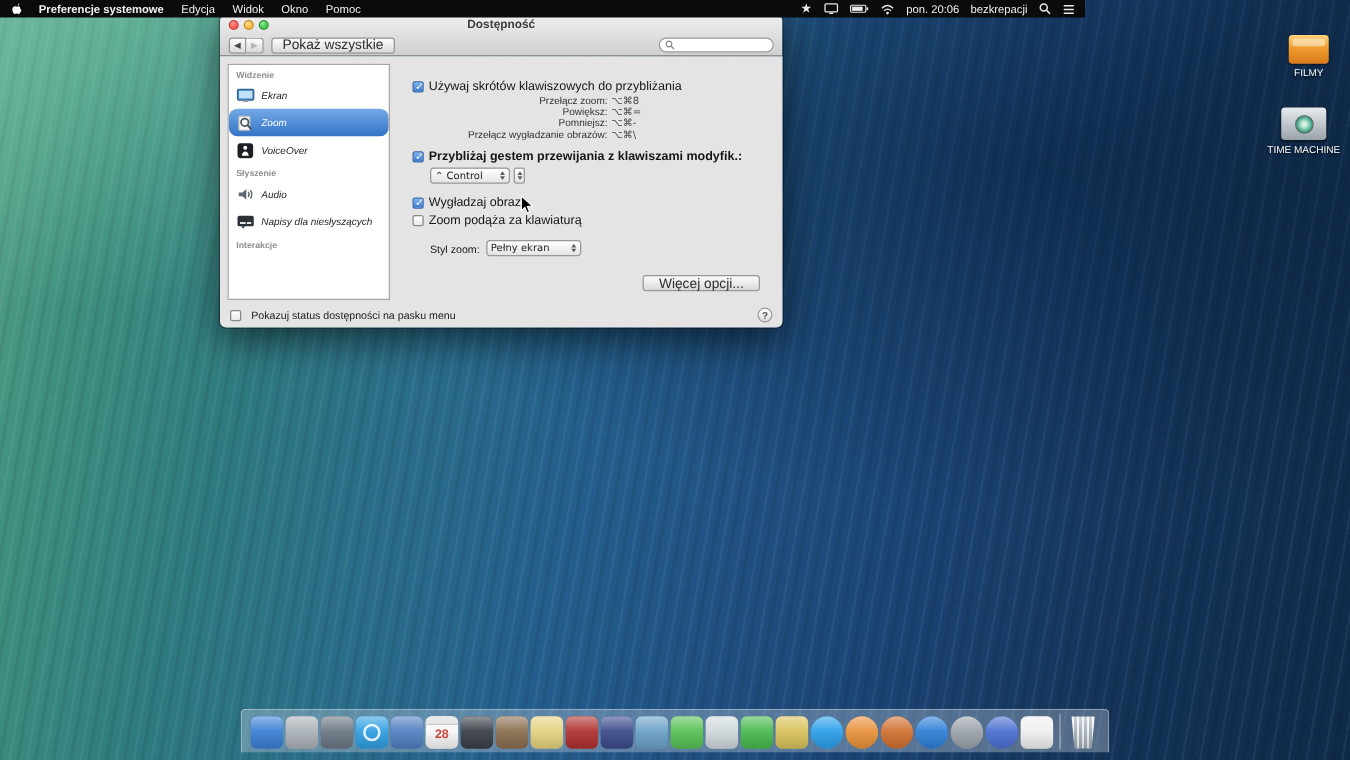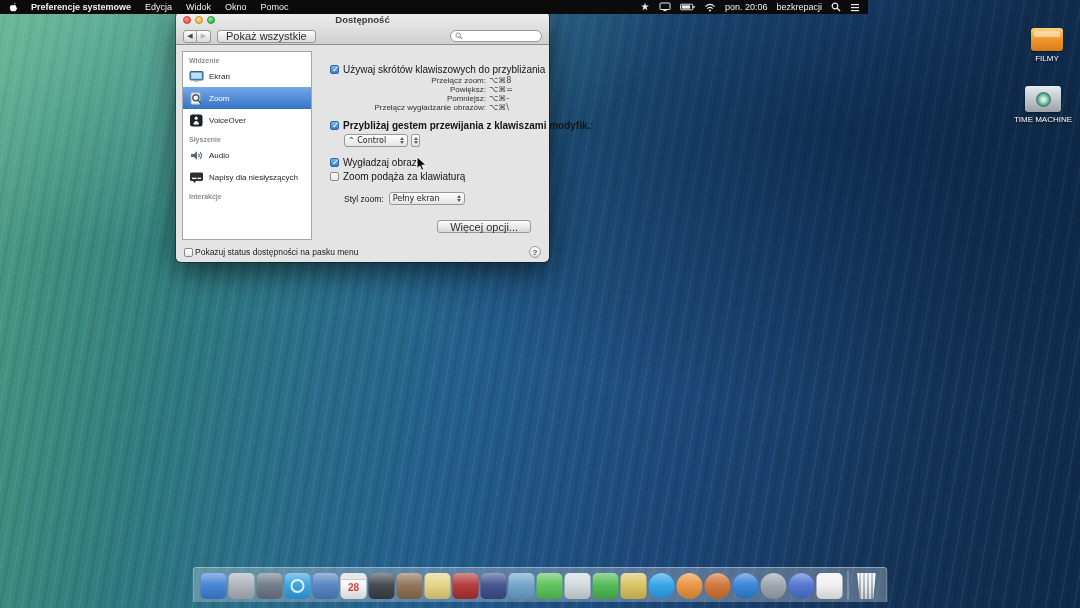--- a/index.html
+++ b/index.html
@@ -33,21 +33,21 @@
     background:linear-gradient(#ffd27a,#f09c2e 45%,#d9791c);box-shadow:0 1px 2px rgba(0,0,0,.5);position:relative;}
   .drive-filmy::after{content:'';position:absolute;left:3px;top:3px;right:3px;height:6px;border-radius:2px;
     background:rgba(255,255,255,.45);}
   .drive-tm{width:36px;height:26px;border-radius:3px;
     background:linear-gradient(#e8ecef,#b9c0c6 60%,#9aa2a9);box-shadow:0 1px 2px rgba(0,0,0,.5);
     display:flex;align-items:center;justify-content:center;}
   .tm-dial{width:15px;height:15px;border-radius:50%;background:radial-gradient(#cfeede 20%,#2f9d7a 70%,#1d6b52);
     border:1px solid #5d6d66;}
 
   
-  .window{position:absolute;left:176px;top:12px;width:373px;height:250px;border-radius:5px;
+  .window{position:absolute;left:176px;top:12px;width:450px;height:250px;border-radius:5px;
     box-shadow:0 10px 30px rgba(0,0,0,.55),0 0 0 1px rgba(0,0,0,.35);z-index:20;font-size:8.5px;color:#1c1c1c;}
   .win-header{position:absolute;left:0;top:0;right:0;height:33px;border-radius:5px 5px 0 0;
     background:linear-gradient(#f0f0f0,#cfcfcf);border-bottom:1px solid #8f8f8f;}
   .titlebar{position:relative;height:15px;}
   .lights{position:absolute;left:7px;top:4px;display:flex;gap:4px;}
   .light{width:8px;height:8px;border-radius:50%;}
   .light.red{background:radial-gradient(circle at 35% 30%,#ff9d97,#fb4d43 70%);border:.5px solid #c93c34;}
   .light.yellow{background:radial-gradient(circle at 35% 30%,#ffe39a,#fdb42c 70%);border:.5px solid #c08b1d;}
   .light.green{background:radial-gradient(circle at 35% 30%,#9fe8a2,#2fc340 70%);border:.5px solid #27933a;}
   .win-title{position:absolute;left:0;right:0;top:2px;text-align:center;font-size:9.5px;font-weight:600;color:#3c3c3c;}
@@ -63,23 +63,23 @@
     background:#fff;display:flex;align-items:center;padding:0 4px;gap:3px;}
 
   .win-content{position:absolute;left:0;right:0;top:33px;bottom:0;background:#e4e4e4;border-radius:0 0 5px 5px;}
 
   
   .sidebar{position:absolute;left:6px;top:6px;width:130px;height:189px;background:#fff;
     border:1px solid #a6a6a6;overflow:hidden;}
   .sb-section{height:13px;display:flex;align-items:flex-end;padding:0 0 1px 6px;
     font-size:7px;font-weight:bold;color:#8e8e8e;}
   .sb-item{height:22px;display:flex;align-items:center;gap:5px;padding-left:6px;font-size:8px;color:#1f1f1f;}
-  .sb-item.selected{background:linear-gradient(#74a9e6,#3473c6);color:#fff;}
+  .sb-item.selected{background:linear-gradient(#74a9e6,#3473c6);color:#fff;border-radius:7px;}
   .sb-ico{width:15px;height:13px;flex:none;display:flex;align-items:center;justify-content:center;}
-  .sb-label{white-space:nowrap;overflow:hidden;text-overflow:ellipsis;padding-right:2px;}
+  .sb-label{white-space:nowrap;overflow:hidden;text-overflow:ellipsis;padding-right:2px;font-style:italic;}
 
   
   .mainpane{position:absolute;left:142px;top:6px;right:6px;height:200px;}
   .cbrow{display:flex;align-items:center;gap:4px;height:10px;font-size:10px;color:#151515;white-space:nowrap;padding-left:12px;}
   .cb{width:9px;height:9px;border:1px solid #8a8a8a;border-radius:2px;background:linear-gradient(#fff,#e9e9e9);
     position:relative;flex:none;}
   .cb.checked{background:linear-gradient(#7db4ec,#3a7ad0);border-color:#3366ab;}
   .cb.checked::after{content:'✓';position:absolute;left:1px;top:-1.5px;color:#fff;font-size:8.5px;font-weight:bold;}
   .shortcuts{margin-top:2px;color:#333;}
   .sc-row{display:flex;height:9px;line-height:9px;font-size:8px;}
@@ -91,21 +91,21 @@
   .pval{font-size:8px;font-family:"DejaVu Sans",sans-serif;color:#222;white-space:nowrap;flex:1;}
   .parrows{display:flex;flex-direction:column;gap:1.5px;align-items:center;flex:none;}
   .tri{width:0;height:0;border-left:2.5px solid transparent;border-right:2.5px solid transparent;}
   .tri.up{border-bottom:3px solid #5d5d5d;}
   .tri.down{border-top:3px solid #5d5d5d;}
   .stepper{width:9px;height:13px;border:1px solid #989898;border-radius:2px;background:linear-gradient(#fff,#e4e4e4);
     display:flex;flex-direction:column;align-items:center;justify-content:center;gap:1.5px;}
   .stylrow{margin-top:11px;display:flex;align-items:center;gap:5px;margin-left:26px;}
   .styllabel{font-size:8.5px;color:#151515;}
   .btnrow{margin-top:15px;display:flex;justify-content:flex-end;padding-right:12px;}
-  .footer-cb{position:absolute;left:8px;bottom:5px;display:flex;align-items:center;gap:2px;font-size:8.5px;color:#1c1c1c;}
+  .footer-cb{position:absolute;left:8px;bottom:5px;display:flex;align-items:center;gap:8px;font-size:8.5px;color:#1c1c1c;}
   .helpbtn{position:absolute;right:8px;bottom:4px;width:12px;height:12px;border-radius:50%;
     border:1px solid #9a9a9a;background:linear-gradient(#fff,#dcdcdc);display:flex;align-items:center;justify-content:center;
     font-size:8px;color:#555;font-weight:bold;}
 
   
   .dock{position:absolute;left:50%;transform:translateX(-50%);bottom:6px;z-index:30;}
   .dock-inner{display:flex;align-items:flex-end;padding:3px 7px;gap:2px;
     background:linear-gradient(rgba(220,228,238,0.30),rgba(178,192,208,0.42));
     border:1px solid rgba(255,255,255,0.35);border-bottom:none;border-radius:4px 4px 0 0;}
   .dock-item{width:26px;height:26px;position:relative;flex:none;}

